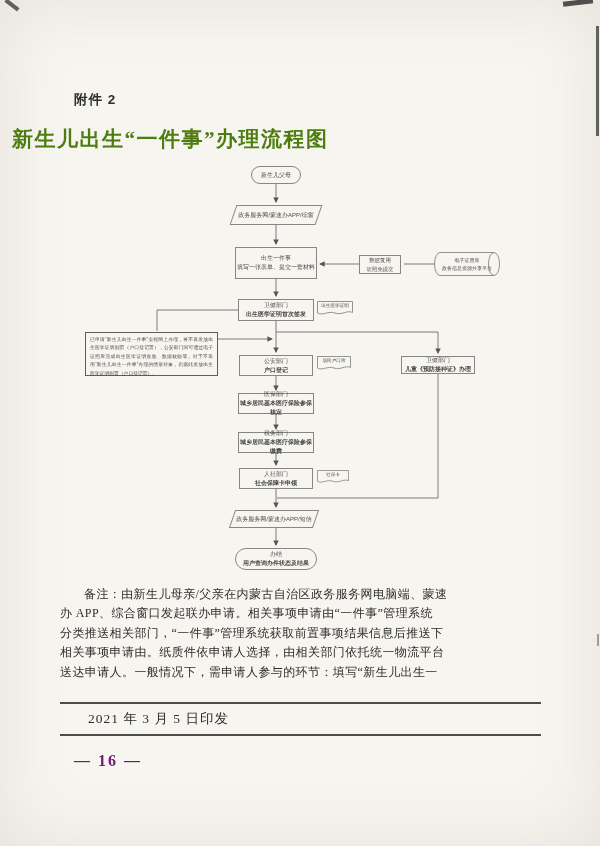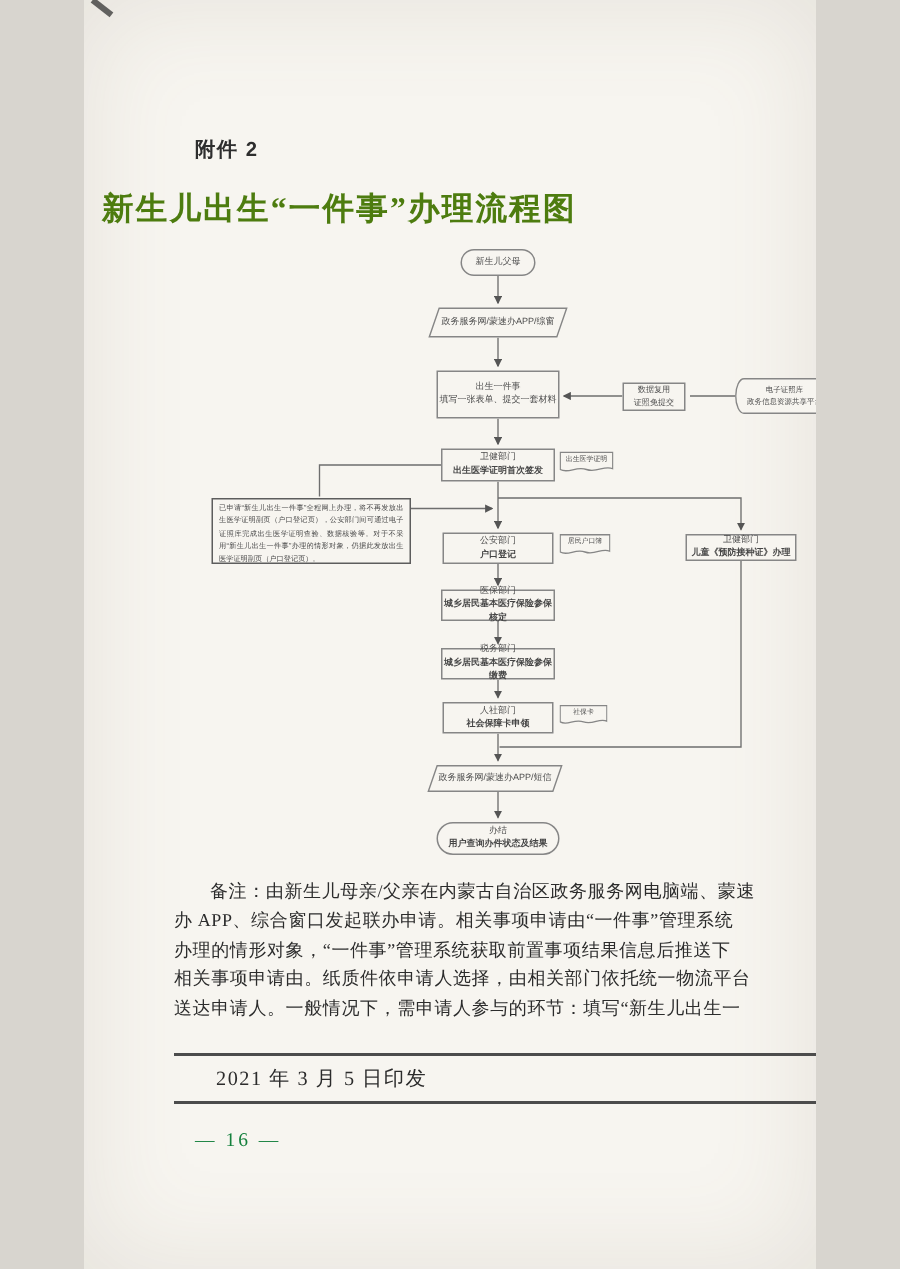--- a/index.html
+++ b/index.html
@@ -1,17 +1,17 @@
 <!DOCTYPE html>
 <html><head>
 <meta charset="utf-8">
 <style>
   html,body{margin:0;padding:0;background:#d8d5cf;}
   .page{
-    position:relative;width:488px;height:846px;margin:0 auto;
+    position:relative;width:600px;height:846px;margin:0 auto;
     background:#f7f5f0;overflow:hidden;
     box-shadow:inset 0 0 70px rgba(125,115,95,.14);
     font-family:"Liberation Sans","DejaVu Sans",sans-serif;color:#333;
   }
   
   .attach{position:absolute;left:74px;top:91px;font-size:13.5px;font-weight:bold;color:#2e2e2e;letter-spacing:1px;font-family:"Liberation Sans",sans-serif;}
   .title{position:absolute;left:12px;top:125px;width:100%;text-align:left;font-size:21px;font-weight:bold;letter-spacing:1.5px;color:#4d7c0f;font-family:"Liberation Serif","DejaVu Serif",serif;}
   
   .fc-svg{position:absolute;left:0;top:0;width:600px;height:846px;pointer-events:none;}
   .fc-node{
@@ -38,21 +38,21 @@
   
   .notes{position:absolute;left:60px;top:585px;width:481px;font-family:"Liberation Serif","DejaVu Serif",serif;color:#2c2c2c;}
   .notes div{font-size:12px;line-height:19.4px;white-space:nowrap;letter-spacing:.4px;}
   .notes .indent{text-indent:2em;}
   
   .rule{position:absolute;left:60px;width:481px;height:1.6px;background:#4c4c4c;}
   .foot-row{position:absolute;left:88px;top:710px;width:420px;display:flex;justify-content:space-between;
     font-family:"Liberation Serif","DejaVu Serif",serif;font-size:13.5px;color:#2c2c2c;}
   .foot-row .issuer{letter-spacing:3px;}
   .foot-row .date{letter-spacing:1px;}
-  .pagenum{position:absolute;left:74px;top:752px;font-size:13px;color:#15803d;letter-spacing:2px;font-family:"Liberation Serif",serif;}
+  .pagenum{position:absolute;left:74px;top:752px;font-size:16px;color:#701a75;letter-spacing:2px;font-family:"Liberation Serif",serif;font-weight:bold;}
   
   .art{position:absolute;background:#272727;z-index:3;}
 </style>
 </head>
 <body>
 
 <div class="page">
 
   <div class="art" style="left:4px;top:3px;width:16px;height:4px;transform:rotate(38deg);opacity:.7"></div>
   <div class="art" style="left:563px;top:0;width:30px;height:5px;transform:rotate(-7deg);opacity:.8"></div>
@@ -176,21 +176,21 @@
   </div>
 
   <div class="fc-node stadium" style="left:235px;top:548px;width:82px;height:22px;border-radius:12px">
     <span>办结</span>
     <span class="b">用户查询办件状态及结果</span>
   </div>
 
   <div class="notes">
     <div class="indent">备注：由新生儿母亲/父亲在内蒙古自治区政务服务网电脑端、蒙速</div>
     <div>办 APP、综合窗口发起联办申请。相关事项申请由“一件事”管理系统</div>
-    <div>办理的情形对象，“一件事”管理系统获取前置事项结果信息后推送下</div>
+    <div>分类推送相关部门，“一件事”管理系统获取前置事项结果信息后推送下</div>
     <div>相关事项申请由。纸质件依申请人选择，由相关部门依托统一物流平台</div>
     <div>送达申请人。一般情况下，需申请人参与的环节：填写“新生儿出生一</div>
   </div>
 
   <div class="rule" style="top:702px"></div>
   <div class="foot-row">
     <span class="date">2021 年 3 月 5 日印发</span>
   </div>
   <div class="rule" style="top:734px"></div>
   <div class="pagenum">— 16 —</div>

